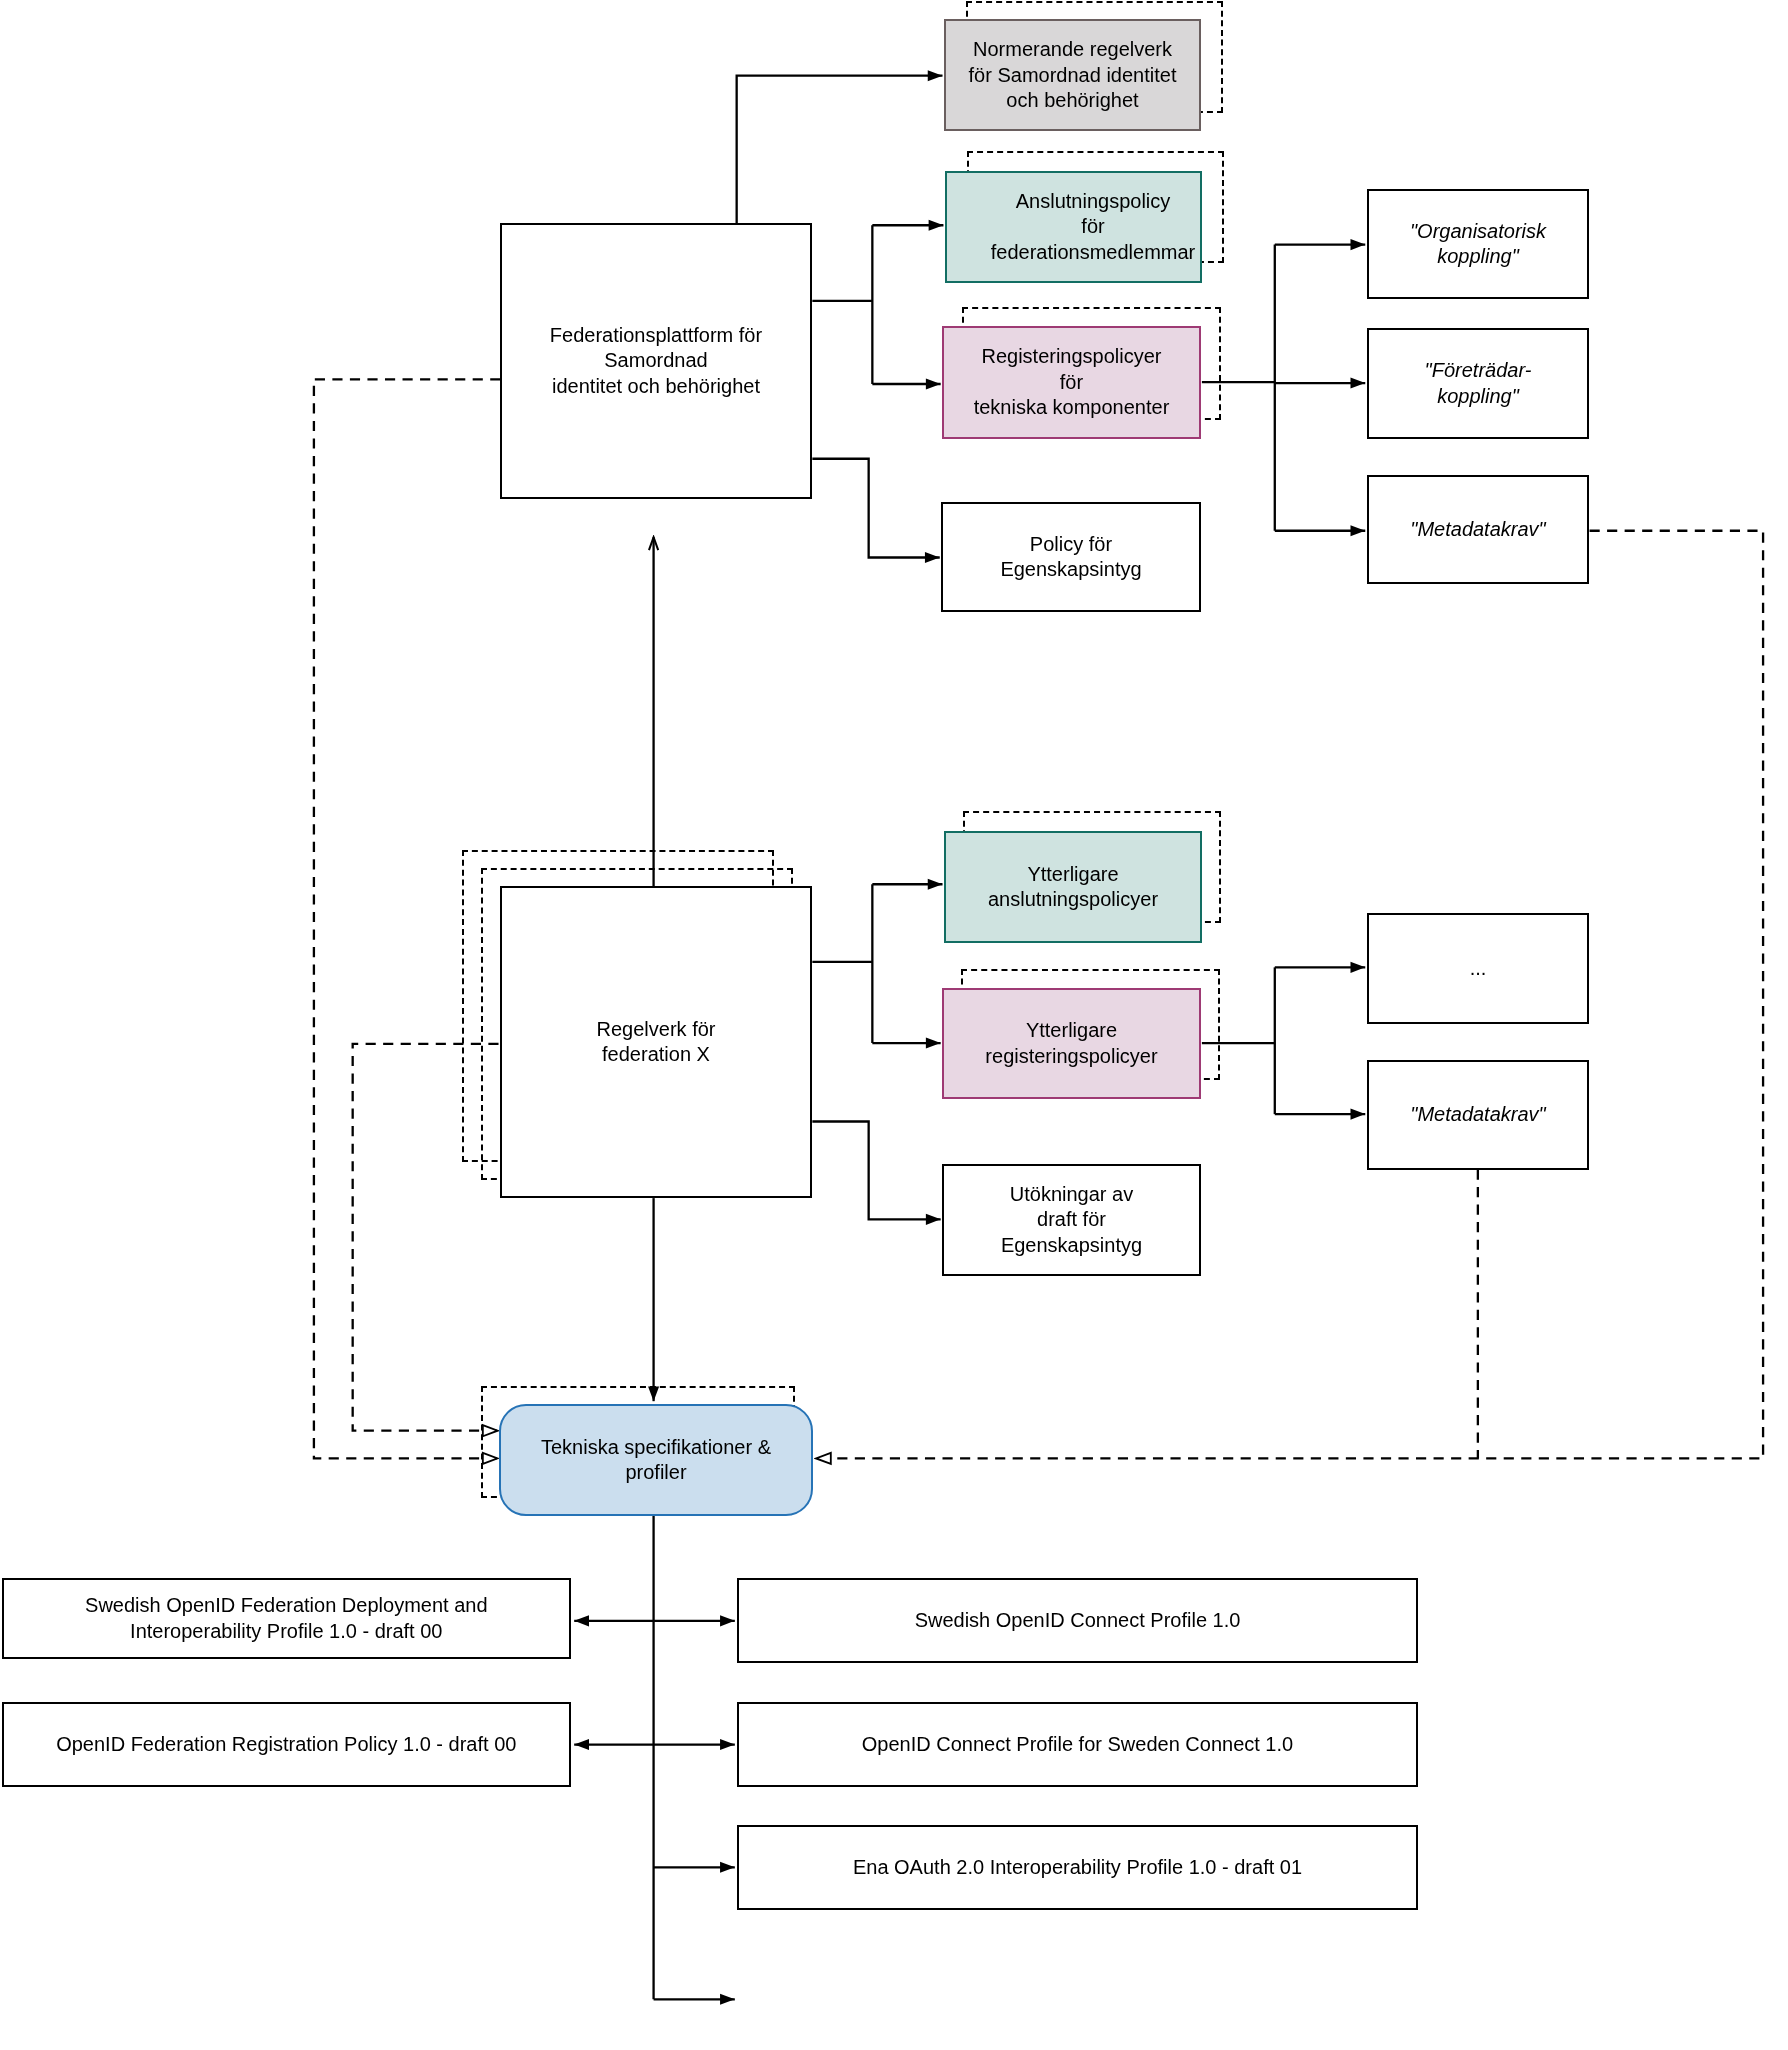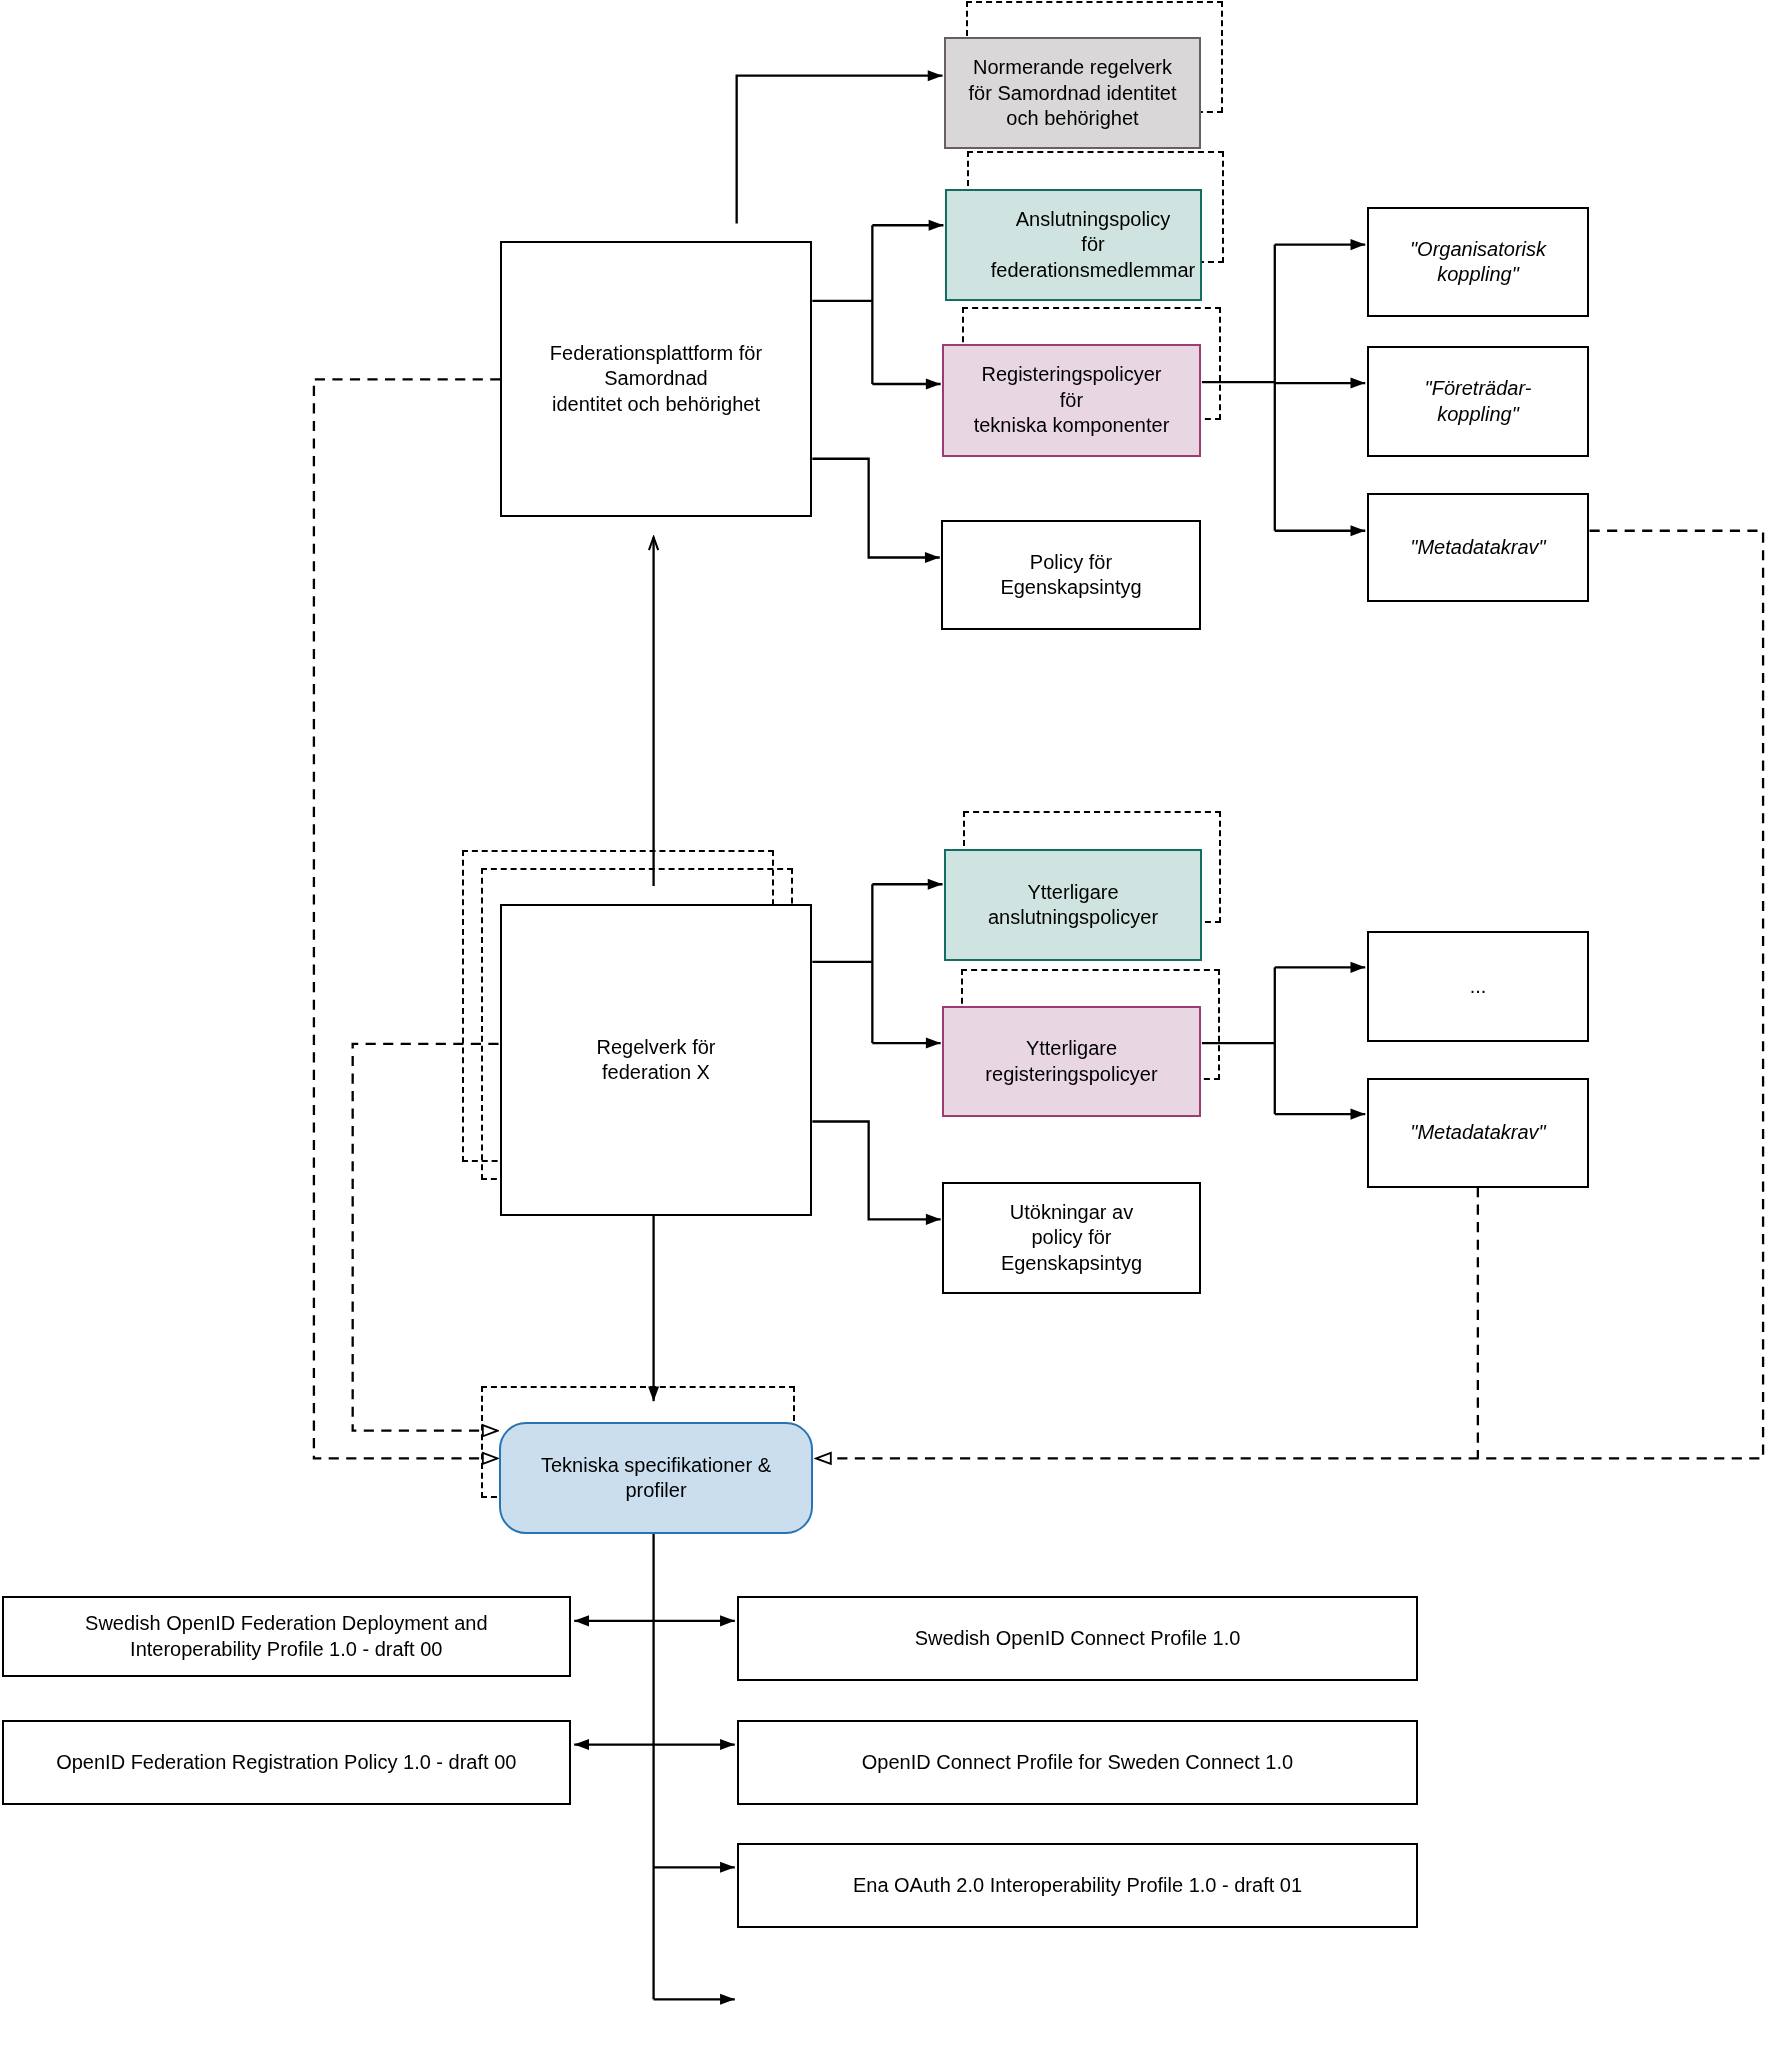--- a/index.html
+++ b/index.html
@@ -5,21 +5,21 @@
   html,body{margin:0;padding:0;background:#ffffff;}
   #canvas{
     position:relative;width:1789px;height:2051px;background:#ffffff;
     font-family:"Liberation Sans", sans-serif;color:#000;overflow:hidden;
   }
   .box{
     position:absolute;box-sizing:border-box;
     display:flex;align-items:center;justify-content:center;
     text-align:center;white-space:pre-line;
     font-size:20px;line-height:1.27;
-    background:#ffffff;border:2.8px solid #000000;z-index:3;margin-top:18px;
+    background:#ffffff;border:2.8px solid #000000;z-index:3;
   }
   .box.gray {background:#d9d7d8;border-color:#6a5f5f;}
   .box.teal {background:#cfe3e0;border-color:#126e63;}
   .box.pink {background:#e8d7e3;border-color:#9e3a74;}
   .box.blue {background:#cbdeee;border-color:#2673b6;border-radius:27px;}
   .box.italic{font-style:italic;}
   .ghost{
     position:absolute;box-sizing:border-box;border:2.3px dashed #000;
     background:transparent;z-index:1;
   }
@@ -139,21 +139,21 @@
 anslutningspolicyer</div>
 
   <div class="box pink" style="left:942px;top:988px;width:259px;height:111px;">Ytterligare
 registeringspolicyer</div>
 
   <div class="box" style="left:1367px;top:913px;width:222px;height:111px;">...</div>
 
   <div class="box italic" style="left:1367px;top:1060px;width:222px;height:110px;">"Metadatakrav"</div>
 
   <div class="box" style="left:942px;top:1164px;width:259px;height:112px;">Utökningar av
-policy för
+draft för
 Egenskapsintyg</div>
 
   <div class="box blue" style="left:499px;top:1404px;width:314px;height:112px;">Tekniska specifikationer &amp;
 profiler</div>
 
   <div class="box" style="left:1.8px;top:1578px;width:569px;height:81px;">Swedish OpenID Federation Deployment and
 Interoperability Profile 1.0 - draft 00</div>
 
   <div class="box" style="left:737px;top:1578px;width:681px;height:85px;">Swedish OpenID Connect Profile 1.0</div>
 

